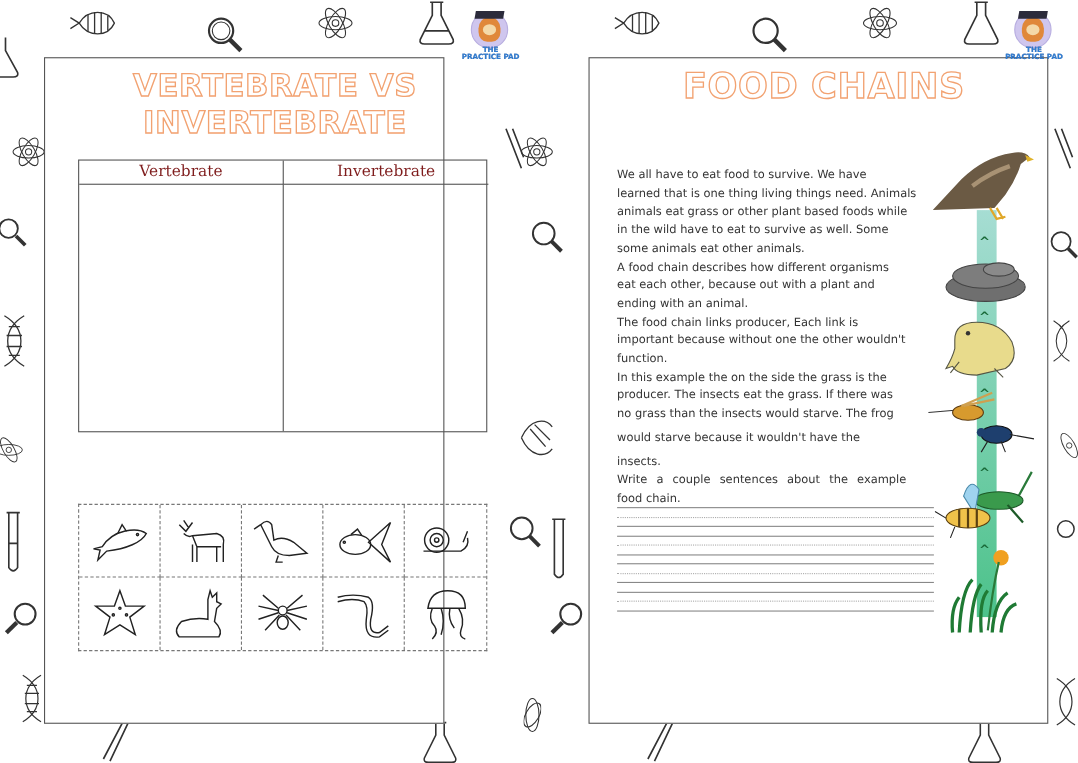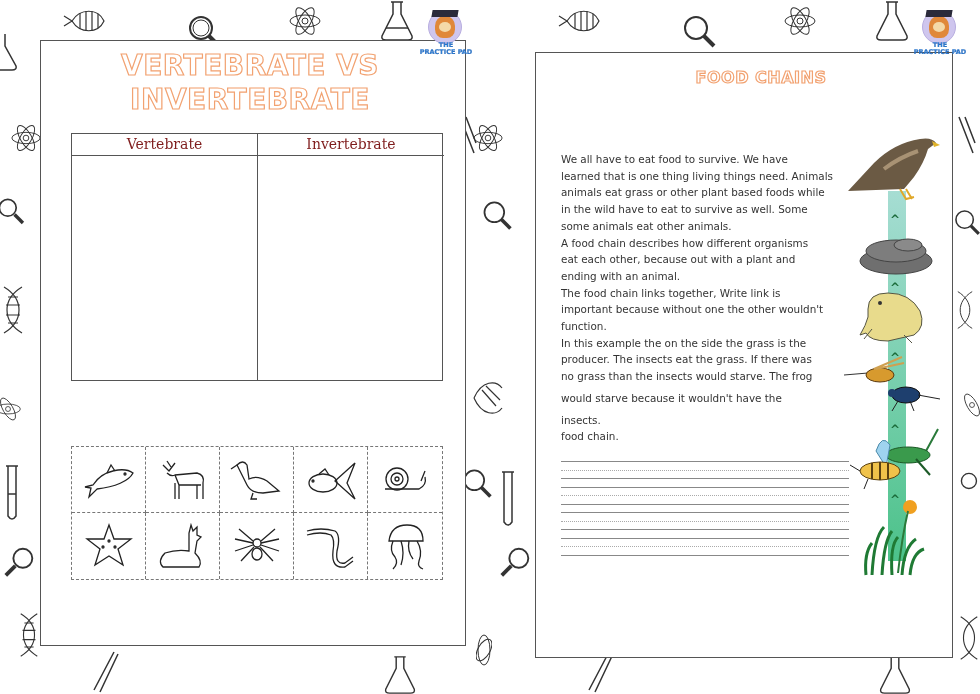--- a/index.html
+++ b/index.html
@@ -5,21 +5,21 @@
   * { box-sizing: border-box; margin: 0; padding: 0; }
   html, body { width: 980px; height: 694px; overflow: hidden; background: #ffffff; }
   body { position: relative; font-family: "DejaVu Sans", sans-serif; color: #333; }
 
   .bg-icon { position: absolute; color: #2a2a2a; }
   .bg-icon svg { display: block; }
 
   .page {
     position: absolute; background: #fff; border: 1px solid #555;
   }
-  .page-left { left: 40px; top: 40px; width: 426px; height: 606px; text-decoration: underline; }
+  .page-left { left: 40px; top: 52px; width: 364px; height: 606px; text-decoration: underline; }
   .page-right { left: 535px; top: 52px; width: 418px; height: 606px; }
 
   .logo {
     position: absolute; width: 52px; height: 52px;
   }
   .logo-circle {
     position: absolute; left: 10px; top: 6px; width: 34px; height: 34px; border-radius: 50%;
     background: #cfc6ee; border: 1px solid #b8aee0;
   }
   .logo-owl {
@@ -36,21 +36,21 @@
     position: absolute; left: 0; top: 38px; width: 56px; text-align: center;
     font-family: "DejaVu Sans", sans-serif; font-weight: bold; font-size: 6.5px; color: #2f7fd6;
     line-height: 7px; -webkit-text-stroke: 0.2px #1a4f9a;
   }
 
   .outline-title {
     position: absolute; text-align: center; font-family: "DejaVu Sans", sans-serif; font-weight: 900;
     color: #fff; -webkit-text-stroke: 1.2px #f2a271; letter-spacing: 0.5px; line-height: 34px;
   }
   .title-left { left: 0; top: 8px; width: 418px; font-size: 28px; }
-  .title-right { left: 16px; top: 8px; width: 418px; font-size: 16px; }
+  .title-right { left: 4px; top: 8px; width: 418px; font-size: 32px; }
 
   .sort-table {
     position: absolute; left: 30px; top: 92px; width: 372px; height: 248px; border: 1px solid #555;
     display: grid; grid-template-columns: 186px 186px; grid-template-rows: 22px 1fr;
   }
   .sort-table .th {
     border-bottom: 1px solid #555; text-align: center; font-family: "DejaVu Serif", serif; font-size: 14px;
     line-height: 21px; color: #7f1d1d;
   }
   .sort-table .th.c1, .sort-table .td.c1 { border-right: 1px solid #555; }
@@ -382,28 +382,29 @@
 
   <div class="passage">
     <p>We all have to eat food to survive. We have</p>
     <p>learned that is one thing living things need. Animals</p>
     <p>animals eat grass or other plant based foods while</p>
     <p>in the wild have to eat to survive as well. Some</p>
     <p>some animals eat other animals.</p>
     <p>A food chain describes how different organisms</p>
     <p>eat each other, because out with a plant and</p>
     <p>ending with an animal.</p>
-    <p>The food chain links together, Write link is</p>
+    <p>The food chain links producer, Each link is</p>
     <p>important because without one the other wouldn't</p>
     <p>function.</p>
     <p>In this example the on the side the grass is the</p>
     <p>producer. The insects eat the grass. If there was</p>
     <p>no grass than the insects would starve. The frog</p>
     <p class="gap">would starve because it wouldn't have the</p>
     <p class="gap">insects.</p>
+    <p style="word-spacing:5px;">Write a couple sentences about the example</p>
     <p>food chain.</p>
   </div>
 
   <div class="lines">
     <div class="line solid"></div>
       <div class="line dot"></div>
       <div class="line solid"></div>
     <div class="line solid"></div>
       <div class="line dot"></div>
       <div class="line solid"></div>

